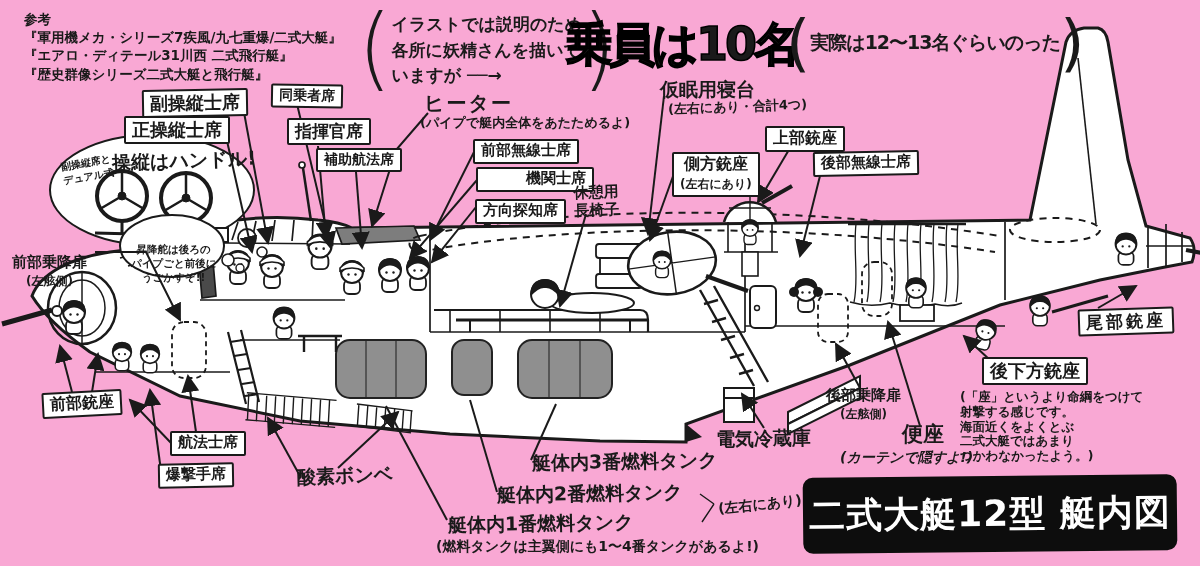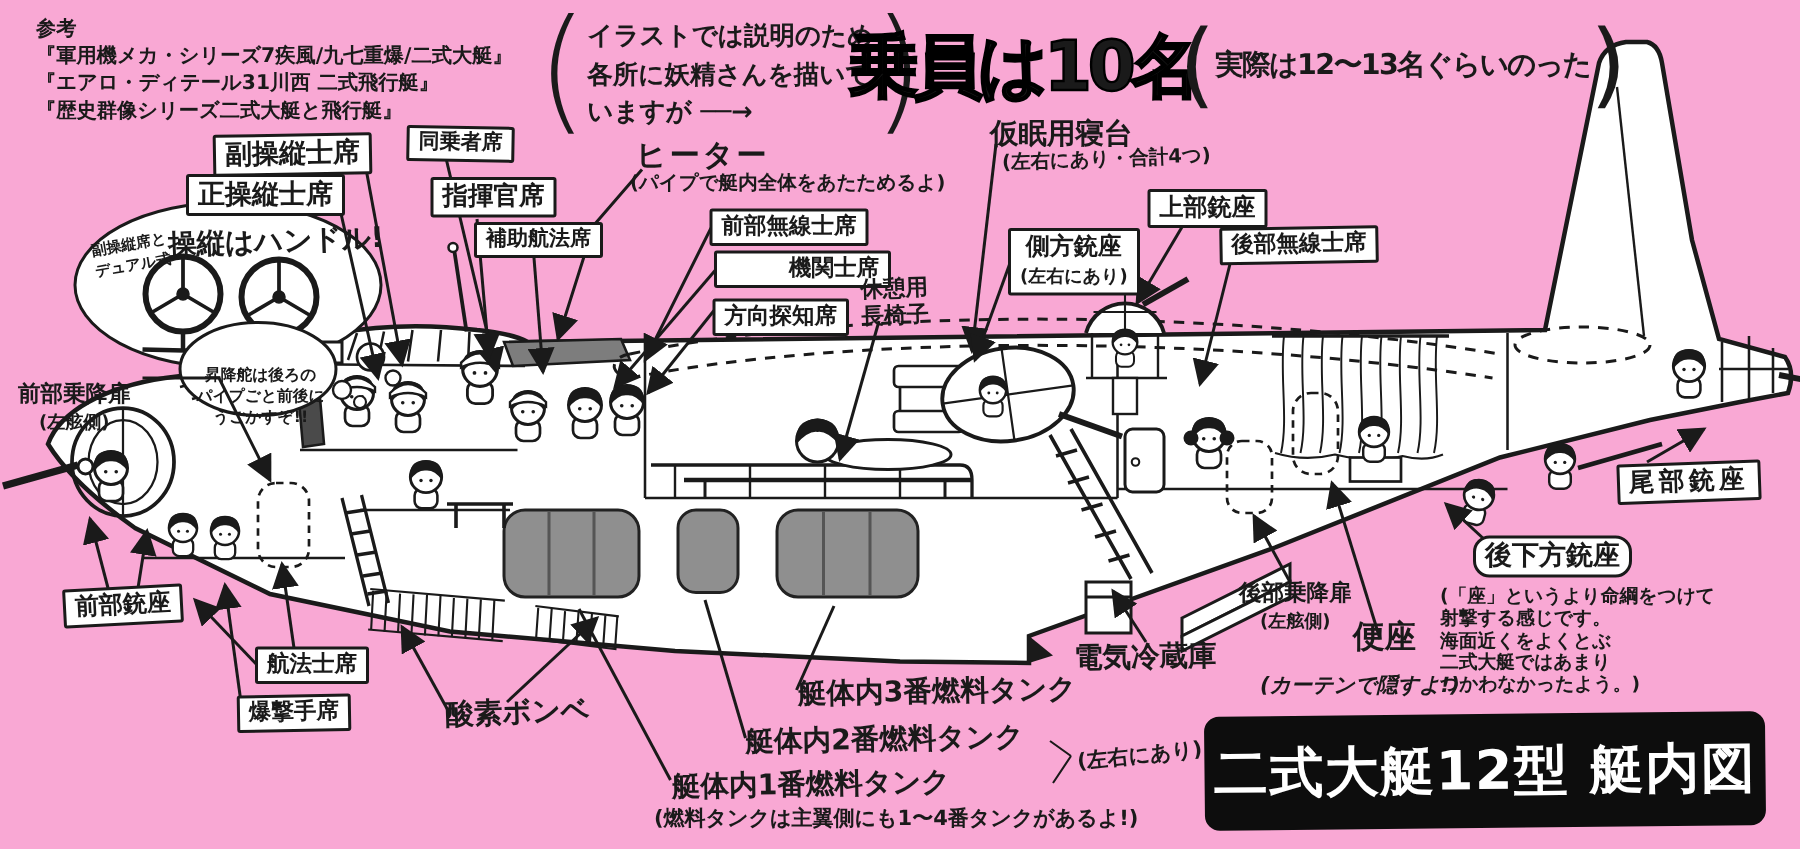--- a/index.html
+++ b/index.html
@@ -298,21 +298,21 @@
 <div class="lbl boxed" style="left:271px;top:84px;font-size:14px;transform:rotate(1deg);">同乗者席</div>
 <div class="lbl boxed" style="left:287px;top:118px;font-size:17px;text-align:center;">指揮官席</div>
 <div class="lbl boxed" style="left:316px;top:148px;font-size:14px;">補助航法席</div>
 <div class="lbl boxed" style="left:473px;top:139px;font-size:15px;">前部無線士席</div>
 <div class="lbl boxed" style="left:476px;top:167px;font-size:15px;padding-left:48px;">機関士席</div>
 <div class="lbl boxed" style="left:475px;top:199px;font-size:15px;text-align:right;">方向探知席</div>
 <div class="lbl boxed" style="left:672px;top:120px;font-size:16px;text-align:center;margin-top:32px;"><span>側方銃座</span><br><span style="font-size:12px;">(左右にあり)</span></div>
 <div class="lbl boxed" style="left:765px;top:126px;font-size:16px;">上部銃座</div>
 <div class="lbl boxed" style="left:813px;top:151px;font-size:15px;transform:rotate(-1deg);">後部無線士席</div>
 <div class="lbl boxed" style="left:1078px;top:308px;font-size:17px;letter-spacing:3px;transform:rotate(-2deg);">尾部銃座</div>
-<div class="lbl boxed" style="left:982px;top:357px;font-size:18px;border-radius:11px;">後下方銃座</div>
+<div class="lbl boxed" style="left:982px;top:357px;font-size:18px;">後下方銃座</div>
 <div class="lbl boxed" style="left:42px;top:391px;font-size:16px;transform:rotate(-3deg);">前部銃座</div>
 <div class="lbl boxed" style="left:170px;top:431px;font-size:15px;">航法士席</div>
 <div class="lbl boxed" style="left:158px;top:463px;font-size:15px;transform:rotate(-1deg);">爆撃手席</div>
 
 <div class="lbl" style="left:424px;top:92px;font-size:20px;letter-spacing:2px;">ヒーター</div>
 <div class="lbl note" style="left:420px;top:115px;font-size:13px;">(パイプで艇内全体をあたためるよ)</div>
 <div class="lbl" style="left:660px;top:78px;font-size:19px;">仮眠用寝台</div>
 <div class="lbl note" style="left:668px;top:99px;font-size:13px;transform:rotate(-2deg);">(左右にあり・合計4つ)</div>
 <div class="lbl" style="left:574px;top:184px;font-size:15px;transform:rotate(-2deg);">休憩用
 長椅子</div>
@@ -323,18 +323,18 @@
 二式大艇ではあまり
 つかわなかったよう。)</div>
 <div class="lbl" style="left:297px;top:464px;font-size:19px;transform:rotate(-2deg);">酸素ボンベ</div>
 <div class="lbl" style="left:532px;top:450px;font-size:19px;transform:rotate(-1deg);">艇体内3番燃料タンク</div>
 <div class="lbl" style="left:497px;top:482px;font-size:19px;transform:rotate(-1deg);">艇体内2番燃料タンク</div>
 <div class="lbl" style="left:448px;top:512px;font-size:19px;transform:rotate(-1deg);">艇体内1番燃料タンク</div>
 <div class="lbl note" style="left:436px;top:538px;font-size:14px;">(燃料タンクは主翼側にも1〜4番タンクがあるよ!)</div>
 <div class="lbl note" style="left:718px;top:496px;font-size:14px;transform:rotate(-6deg);">(左右にあり)</div>
 <div class="lbl" style="left:716px;top:427px;font-size:19px;transform:rotate(-1deg);">電気冷蔵庫</div>
 <div class="lbl" style="left:826px;top:387px;font-size:15px;text-align:center;"><span>後部乗降扉</span><br><span style="font-size:12px;">(左舷側)</span></div>
-<div class="lbl" style="left:902px;top:412px;font-size:21px;">便座</div>
+<div class="lbl" style="left:902px;top:422px;font-size:21px;">便座</div>
 <div class="lbl note" style="left:840px;top:449px;font-size:14px;font-style:italic;">(カーテンで隠すよ!)</div>
 
 <div class="banner">二式大艇12型 艇内図</div>
 
 </div>
 
 </body></html>

